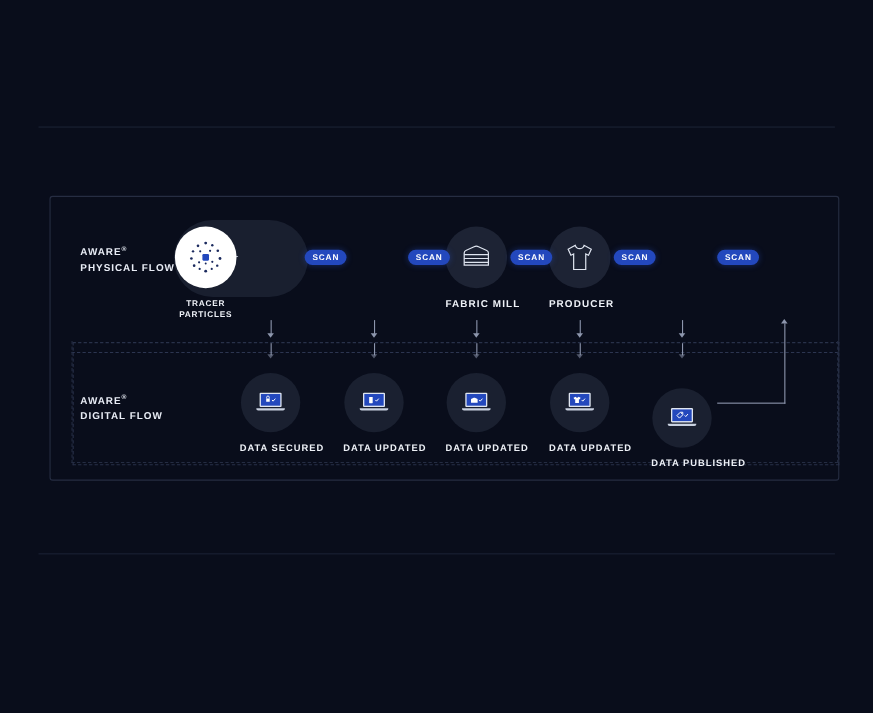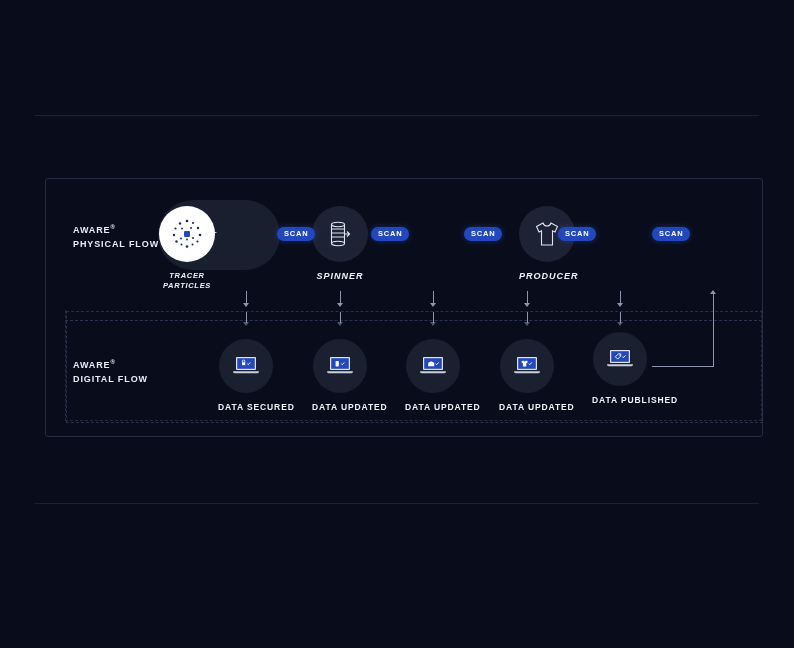--- a/index.html
+++ b/index.html
@@ -39,21 +39,21 @@
 
   .node{position:absolute;text-align:center;}
   .circle{
     width:56px;height:56px;border-radius:50%;
     background:#1d2334;display:flex;align-items:center;justify-content:center;
     margin:0 auto;
   }
   .circle.white{background:#ffffff;}
   .node-label{
     margin-top:9px;color:#eef1f7;font-size:9px;font-weight:700;
-    letter-spacing:1px;white-space:nowrap;text-transform:uppercase;font-style:italic;
+    letter-spacing:1px;white-space:nowrap;text-transform:uppercase;
   }
   .node-label.two-line{font-size:7.5px;line-height:9.5px;letter-spacing:0.7px;}
 
   
   .pill{
     position:absolute;left:158px;top:200px;width:122px;height:70px;
     background:#191f2f;border-radius:36px;
   }
   .plus{
     position:absolute;left:210px;top:226px;color:#cfd6e6;font-size:12px;
@@ -138,35 +138,32 @@
         <rect x="17" y="17" width="6" height="6" rx="1" fill="#2348bd"></rect>
       </svg>
     </div>
     <div class="node-label two-line">
       <span>TRACER</span><br>
       <span>PARTICLES</span>
     </div>
   </div>
 
 
-  <div class="node" style="left:312px;top:206px;width:56px;">
+
+  <div class="node" style="left:405px;top:206px;width:56px;">
     <div class="circle">
-      <svg width="32" height="32" viewBox="0 0 32 32" fill="none" stroke="#dfe5f0" stroke-width="1.1">
-        <ellipse cx="14" cy="6.5" rx="6.5" ry="2.2"></ellipse>
-        <path d="M7.5 6.5v19M20.5 6.5v19"></path>
-        <ellipse cx="14" cy="25.5" rx="6.5" ry="2.2"></ellipse>
-        <path d="M7.5 11h13M7.5 15h13M7.5 19h13"></path>
-        <path d="M20.5 16h5M23 13.5l2.5 2.5-2.5 2.5"></path>
-      </svg>
-    </div>
-    <div class="node-label">SPINNER</div>
-  </div>
-
-
-  <div class="node" style="left:499px;top:206px;width:56px;margin-left:20px;">
+      <svg width="34" height="34" viewBox="0 0 34 34" fill="none" stroke="#dfe5f0" stroke-width="1.1">
+        <path d="M6 24V13c0-1 .6-1.9 1.5-2.3L15 7.3c1.3-.6 2.7-.6 4 0l7.5 3.4c.9.4 1.5 1.3 1.5 2.3v11z"></path>
+        <path d="M6 14.5h22M6 18h22M6 21.5h22"></path>
+      </svg>
+    </div>
+    <div class="node-label">FABRIC MILL</div>
+  </div>
+
+  <div class="node" style="left:499px;top:206px;width:56px;">
     <div class="circle">
       <svg width="32" height="32" viewBox="0 0 32 32" fill="none" stroke="#dfe5f0" stroke-width="1.1">
         <path d="M12 5 5.5 8.5 8 14l2.5-1.2V27h11V12.8L24 14l2.5-5.5L20 5c-.6 2-2 3-4 3s-3.4-1-4-3z"></path>
       </svg>
     </div>
     <div class="node-label">PRODUCER</div>
   </div>
 
 
 
@@ -273,21 +270,21 @@
         <rect x="5" y="3" width="20" height="13" rx="1" fill="#dfe5f0"></rect>
         <rect x="6.2" y="4.2" width="17.6" height="10.6" fill="#2348bd"></rect>
         <path d="M11.3 6.6 9.4 7.6l.7 1.6.8-.4v3.6h3.4V8.8l.8.4.7-1.6-1.9-1c-.2.6-.6.9-1.3.9s-1.1-.3-1.3-.9z" fill="#ffffff"></path>
         <path d="M16.8 9.6l1 1.1 2-2.3" fill="none" stroke="#ffffff" stroke-width=".9"></path>
         <path d="M2 17.2h26c0 1.3-.6 2-1.8 2H3.8c-1.2 0-1.8-.7-1.8-2z" fill="#c9d1e0"></path>
       </svg>
     </div>
     <div class="dlabel">DATA UPDATED</div>
   </div>
 
-  <div class="node" style="left:592px;top:332px;width:56px;">
+  <div class="node" style="left:592px;top:353px;width:56px;">
     <div class="dcircle">
       <svg width="30" height="24" viewBox="0 0 30 24">
         <rect x="5" y="3" width="20" height="13" rx="1" fill="#dfe5f0"></rect>
         <rect x="6.2" y="4.2" width="17.6" height="10.6" fill="#2348bd"></rect>
         <path d="M13.4 6.8h2.3v2.3l-3 3-2.3-2.3z" fill="none" stroke="#ffffff" stroke-width=".9"></path>
         <circle cx="14.6" cy="7.9" r=".5" fill="#ffffff"></circle>
         <path d="M17.4 9.6l1 1.1 2-2.3" fill="none" stroke="#ffffff" stroke-width=".9"></path>
         <path d="M2 17.2h26c0 1.3-.6 2-1.8 2H3.8c-1.2 0-1.8-.7-1.8-2z" fill="#c9d1e0"></path>
       </svg>
     </div>

